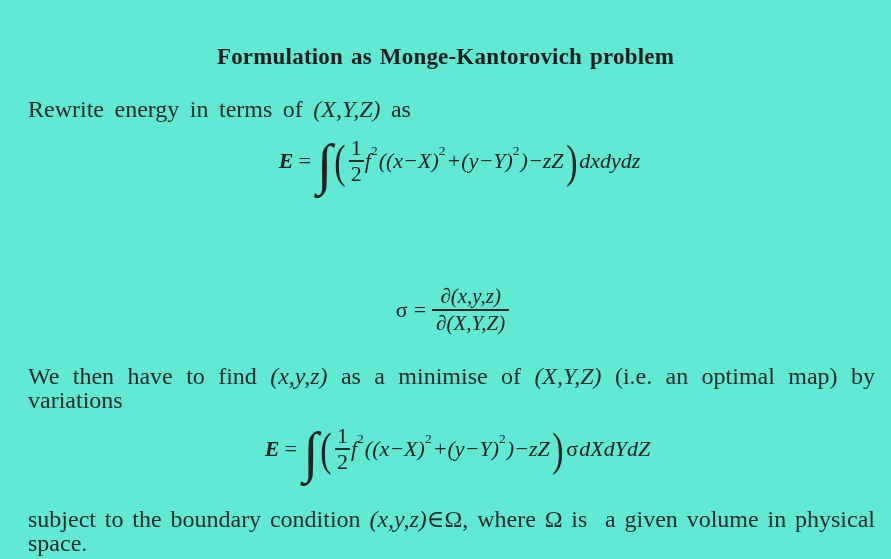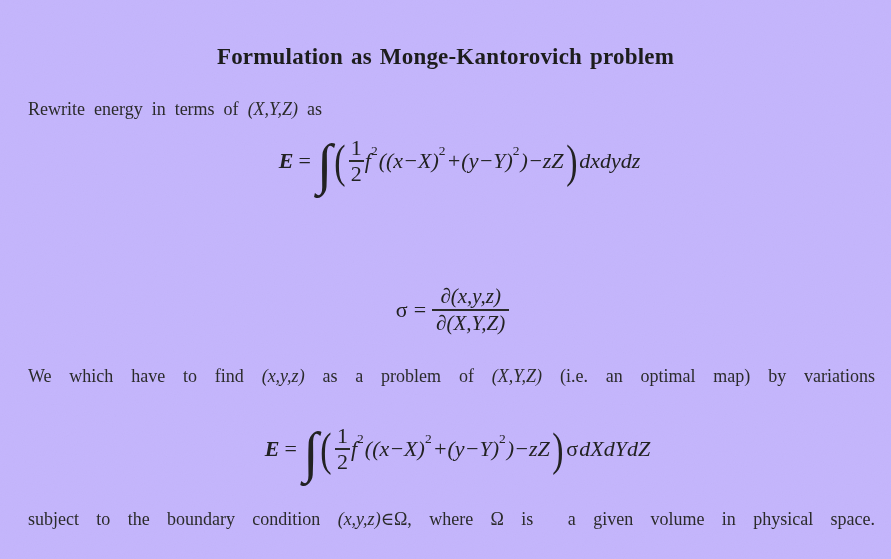--- a/index.html
+++ b/index.html
@@ -1,32 +1,32 @@
 <!DOCTYPE html>
 <html><head>
 <meta charset="utf-8">
 <style>
   html,body{margin:0;padding:0;background:#e8e8e8;}
   .page{
     position:relative;
     width:891px;height:559px;
-    background:#c4b5fd;
+    background:#5eead4;
     overflow:hidden;
     color:#2a2a2a;
     font-family:"Liberation Serif","DejaVu Serif",serif;
   }
   .noise{position:absolute;inset:0;width:891px;height:559px;opacity:.05;pointer-events:none;}
   .title{
     position:absolute;top:44px;left:0;width:100%;
     text-align:center;font-size:23px;font-weight:bold;color:#1d1d1d;
     letter-spacing:.2px;margin:0;word-spacing:2px;
   }
   .para{
     position:absolute;left:28px;width:847px;
-    font-size:18px;line-height:24px;word-spacing:2.6px;color:#2b2b2b;
+    font-size:24px;line-height:24px;word-spacing:2.6px;color:#2b2b2b;
   }
   .p1{top:97px;width:auto;word-spacing:4.5px;}
   .p2{top:221px;}
   .p3{top:364px;}
   .p4{top:507px;}
   .jline{display:block;text-align:justify;text-align-last:justify;}
   .pline{display:block;}
   .mi{font-style:italic;}
   
   .eq{
@@ -97,21 +97,21 @@
     <span class="lhs-sigma">σ</span>
       <span class="rel">=</span>
       <span class="frac fr-it">
         <span class="fnum">∂(x,y,z)</span>
         <span class="fbar"></span>
         <span class="fden">∂(X,Y,Z)</span>
       </span>
   </div>
 
   <div class="para p3">
-    <span class="jline"><span>We which have to find </span><span class="mi">(x,y,z)</span><span> as a problem of </span><span class="mi">(X,Y,Z)</span><span> (i.e. an optimal map) by variations</span></span>
+    <span class="jline"><span>We then have to find </span><span class="mi">(x,y,z)</span><span> as a minimise of </span><span class="mi">(X,Y,Z)</span><span> (i.e. an optimal map) by variations</span></span>
   </div>
 
   <div class="eq eq3">
     <span class="lhs">E</span>
       <span class="rel">=</span>
       <span class="int">∫</span>
       <span class="bigp">(</span>
       <span class="frac">
         <span class="fnum">1</span>
         <span class="fbar"></span>

